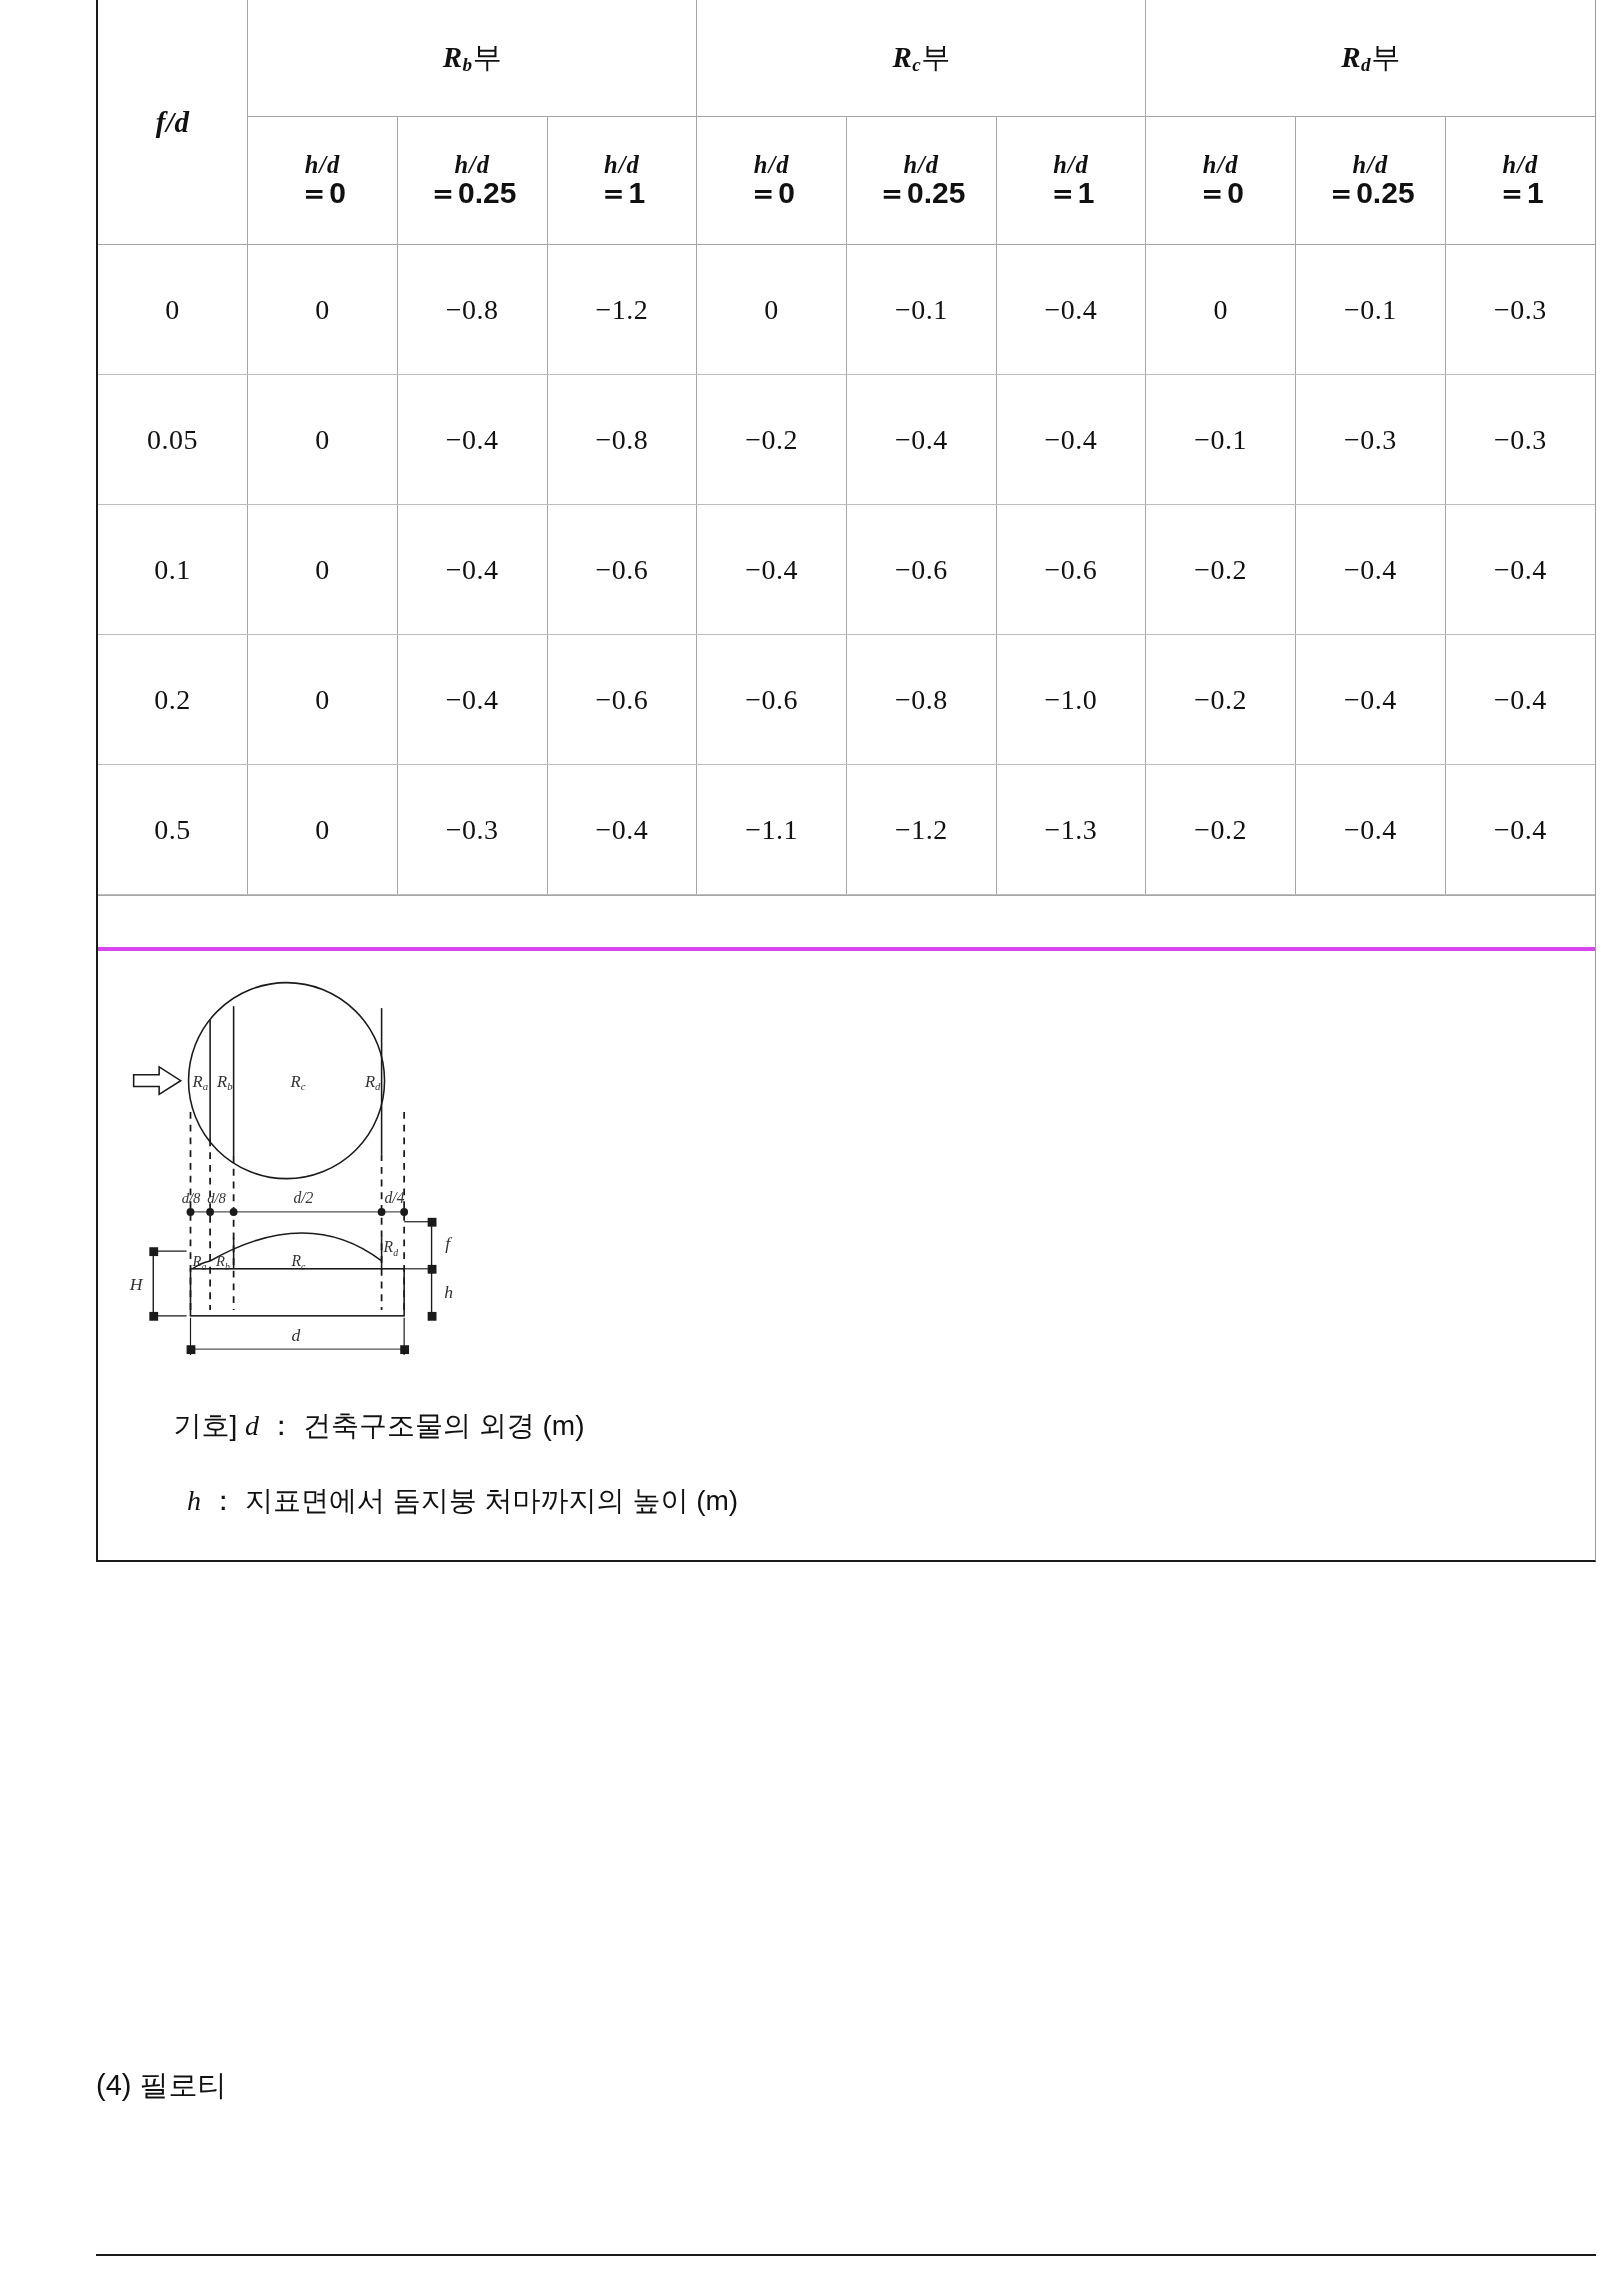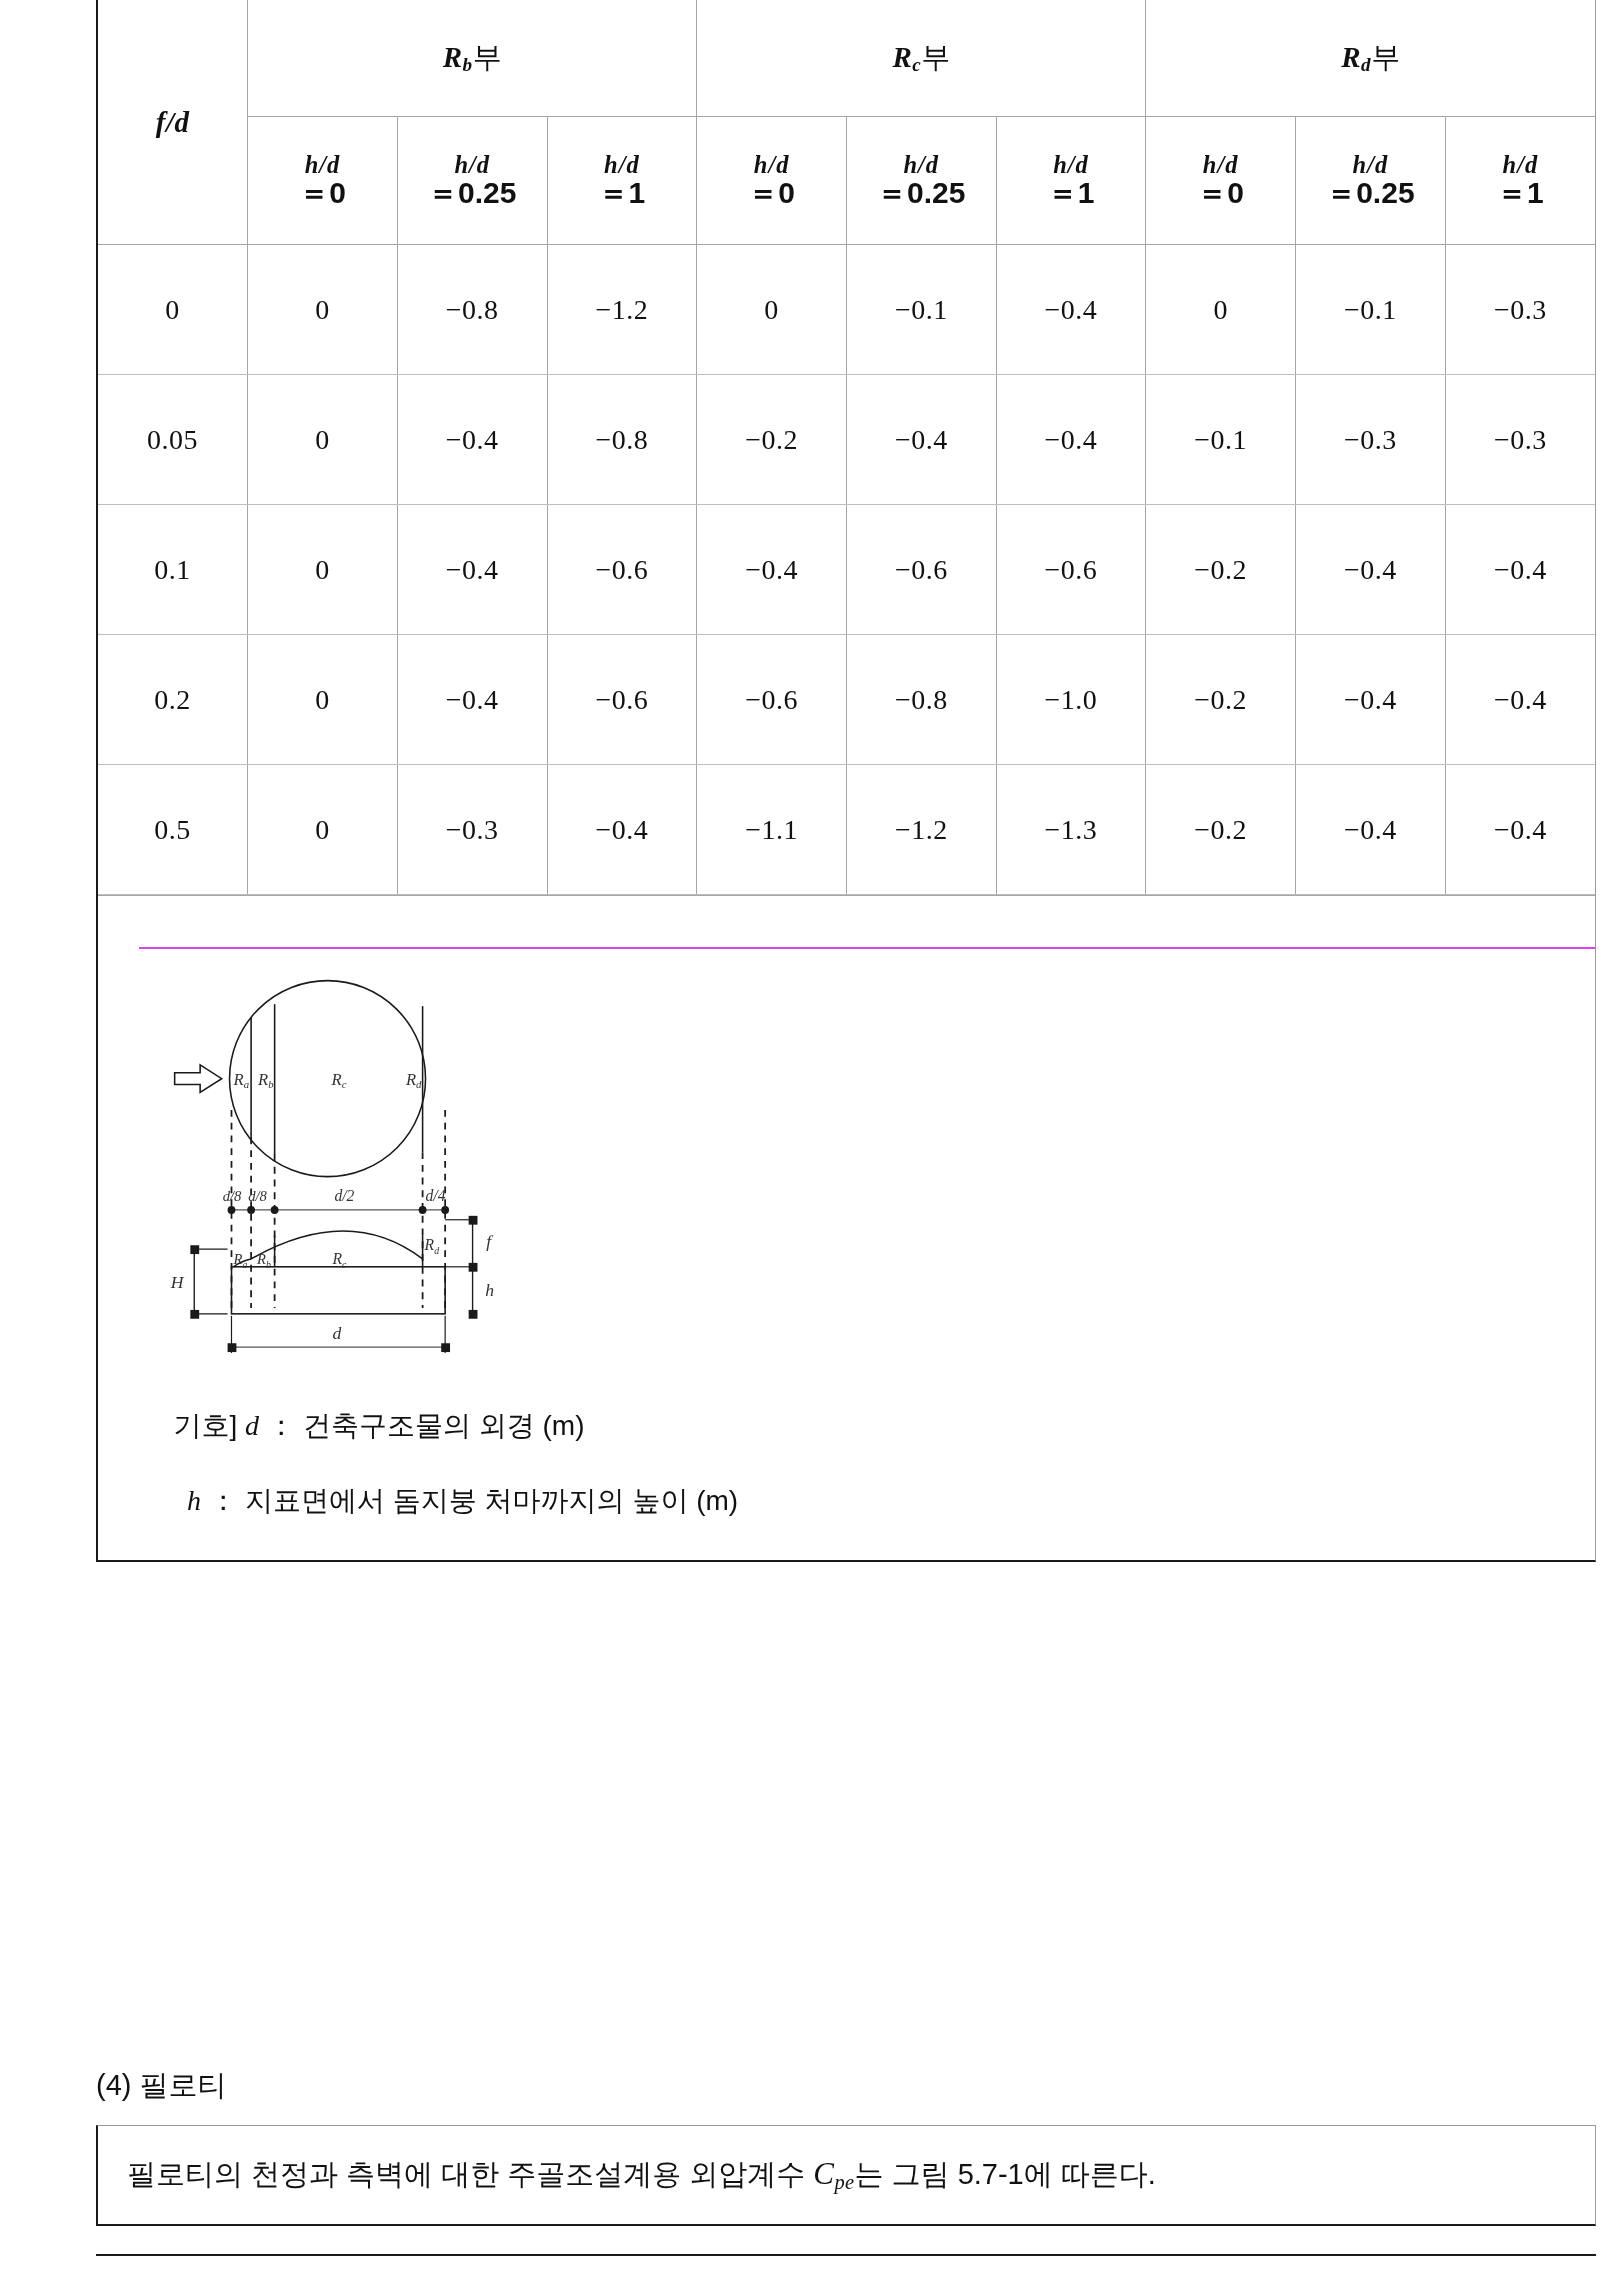--- a/index.html
+++ b/index.html
@@ -107,25 +107,24 @@
     line-height: 1.0;
     margin: 0 0 43px 0;
     color: #111;
     white-space: nowrap;
   }
   .note-line:last-child { margin-bottom: 9.8px; }
   .note-indent { padding-left: 15.7px; }
 
   
   .figwrap {
-    border-top: 2px solid #d946ef;
+    border-top: 4px solid #d946ef;
     padding: 13.7px 0 3.9px 13.7px;
     height: 459px;
     box-sizing: border-box;
-    margin-left: 41px;
   }
 
   
   .symbols {
     padding: 5.9px 0 39px 27.4px;
     margin-left: 48px;
   }
   .sym-line {
     font-family: "Liberation Sans", sans-serif;
     font-size: 28px;
@@ -401,20 +400,17 @@
 
     <div class="symbols">
       <p class="sym-line"><span>기호]</span> <span class="italn">d</span> <span>： 건축구조물의 외경 (m)</span></p>
       <p class="sym-line sym-indent"><span class="italn">h</span> <span>： 지표면에서 돔지붕 처마까지의 높이 (m)</span></p>
     </div>
 
   </div>
 
   <div class="piloti-head" style="top:2066px;text-align:center;">(4) 필로티</div>
 
-  <div class="piloti-box" style="top:2125px;">
-    <span class="piloti-text"><span>필로티의 천정과 측벽에 대한 주골조설계용 외압계수 </span><span class="italn" style="font-size:31px;"><span>C</span><span class="sub">pe</span></span><span>는 그림 5.7-1에 따른다.</span></span>
-  </div>
 
   <div class="bottom-rule" style="top:2254px;"></div>
 
 </div>
 
 
 </body></html>

